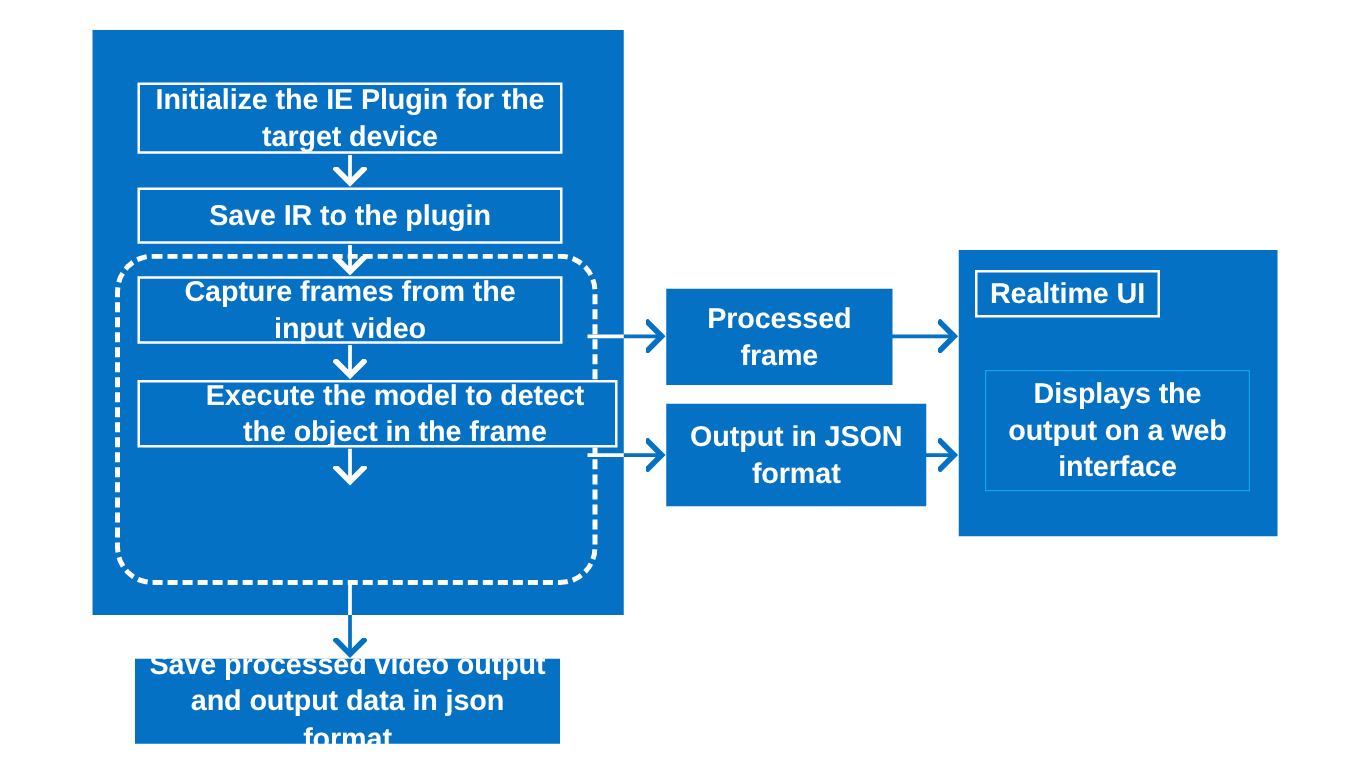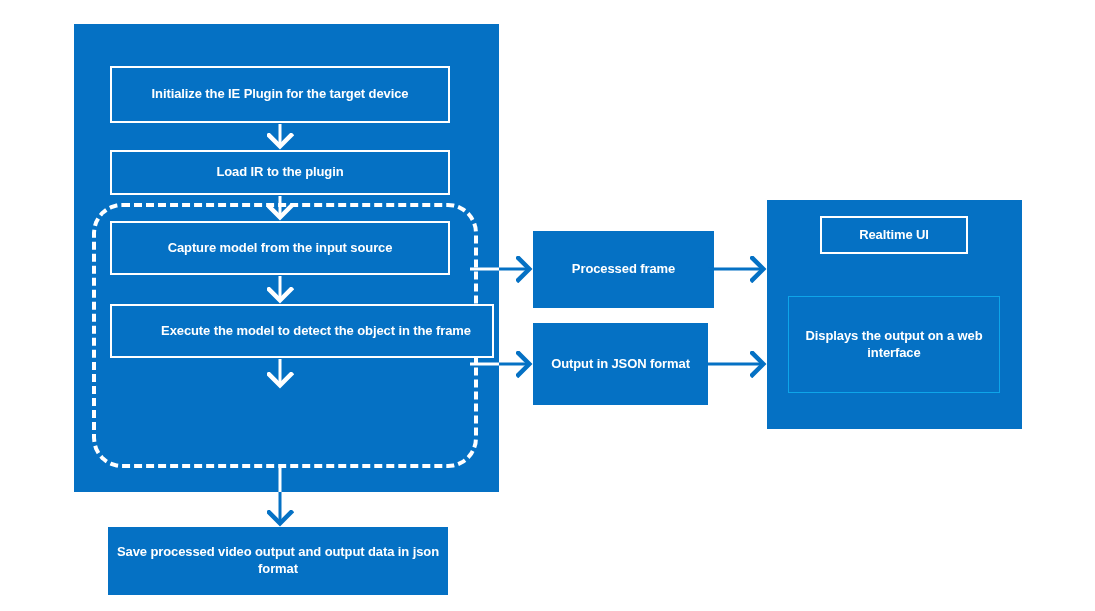--- a/index.html
+++ b/index.html
@@ -27,21 +27,21 @@
   }
   .node {
     position: absolute;
     box-sizing: border-box;
     display: flex;
     align-items: center;
     justify-content: center;
     text-align: center;
     color: #ffffff;
     font-weight: bold;
-    font-size: 13px;
+    font-size: 23px;
     line-height: 1.28;
     background: #0571c4;
     letter-spacing: -0.1px;
   }
   .node.bordered {
     border: 2px solid #ffffff;
   }
   .node.bordered-thick {
     border: 1px solid #0ea5e9;
   }
@@ -76,43 +76,43 @@
 
   <div class="panel" style="left:74px; top:24px; width:425px; height:468px;"></div>
 
   <div class="dashed-group" style="left:92px; top:203px; width:386px; height:265px;"></div>
 
   <div class="node bordered" style="left:110px; top:66px; width:340px; height:57px;">
     <span class="label">Initialize the IE Plugin for the target device</span>
   </div>
 
   <div class="node bordered" style="left:110px; top:150px; width:340px; height:45px;">
-    <span class="label">Load IR to the plugin</span>
+    <span class="label">Save IR to the plugin</span>
   </div>
 
   <div class="node bordered" style="left:110px; top:221px; width:340px; height:54px;">
-    <span class="label">Capture model from the input source</span>
+    <span class="label">Capture frames from the input video</span>
   </div>
 
   <div class="node bordered" style="left:110px; top:304px; width:384px; height:54px;padding-left:28px;">
     <span class="label">Execute the model to detect the object in the frame</span>
   </div>
 
 
   <div class="node plain" style="left:533px; top:231px; width:181px; height:77px;">
     <span class="label">Processed frame</span>
   </div>
 
-  <div class="node plain" style="left:533px; top:323px; width:175px; height:82px;">
+  <div class="node plain" style="left:533px; top:323px; width:208px; height:82px;">
     <span class="label">Output in JSON format</span>
   </div>
 
   <div class="panel" style="left:767px; top:200px; width:255px; height:229px;"></div>
 
-  <div class="node bordered" style="left:820px; top:216px; width:148px; height:38px;">
+  <div class="node bordered" style="left:780px; top:216px; width:148px; height:38px;">
     <span class="label">Realtime UI</span>
   </div>
 
   <div class="node bordered-thick" style="left:788px; top:296px; width:212px; height:97px;">
     <span class="label">Displays the output on a web interface</span>
   </div>
 
   <div class="node plain" style="left:108px; top:527px; width:340px; height:68px;">
     <span class="label">Save processed video output and output data in json format</span>
   </div>

